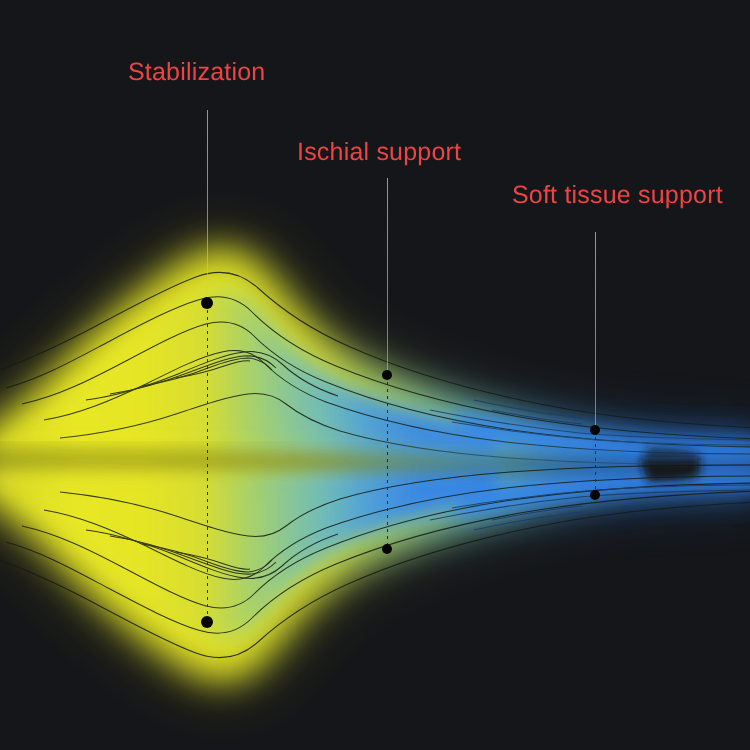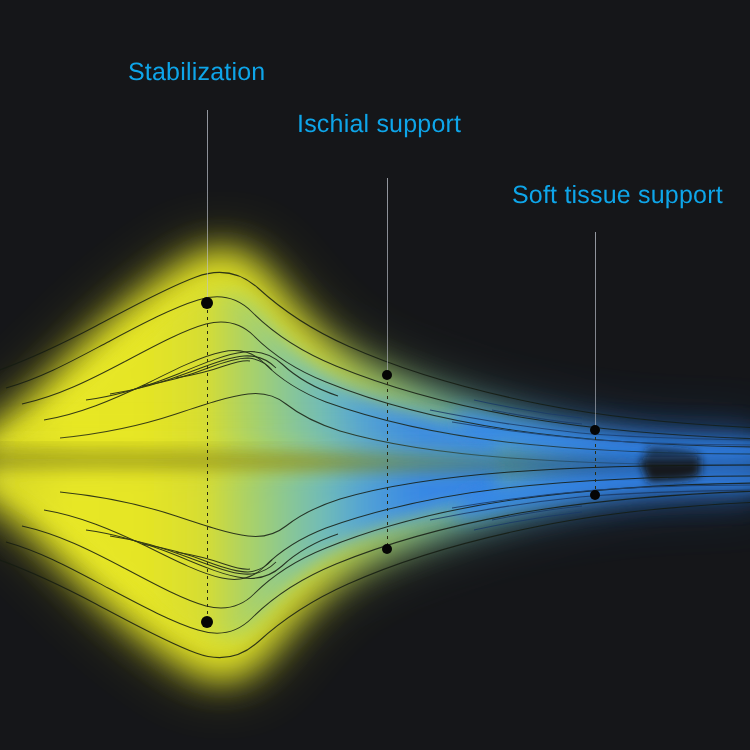--- a/index.html
+++ b/index.html
@@ -7,21 +7,21 @@
     width:750px;height:750px;overflow:hidden;
     background:#151619;
     font-family:"Liberation Sans", sans-serif;
     position:relative;
   }
   #stage{position:absolute;inset:0;width:750px;height:750px;}
   svg.layer{position:absolute;left:0;top:0;width:750px;height:750px;display:block;}
   .annotations{position:absolute;inset:0;width:750px;height:750px;pointer-events:none;}
   .label{
     position:absolute;
-    color:#0ea5e9;
+    color:#ef4444;
     font-size:25px;
     font-weight:400;
     letter-spacing:0.2px;
     white-space:nowrap;
     line-height:1;
     text-rendering:geometricPrecision;
   }
   .leader{
     position:absolute;
     width:1px;
@@ -209,21 +209,21 @@
   </svg>
 
   <div class="annotations">
 
     <div class="label" style="left:128px;top:60px;">Stabilization</div>
     <div class="leader" style="left:207px;top:110px;height:193px;"></div>
     <div class="dashline" style="left:207px;top:303px;height:319px;"></div>
     <div class="dot" style="left:201px;top:297px;width:12px;height:12px;"></div>
     <div class="dot" style="left:201px;top:616px;width:12px;height:12px;"></div>
 
-    <div class="label" style="left:297px;top:112px;">Ischial support</div>
+    <div class="label" style="left:297px;top:140px;">Ischial support</div>
     <div class="leader" style="left:387px;top:178px;height:197px;"></div>
     <div class="dashline" style="left:387px;top:375px;height:174px;"></div>
     <div class="dot" style="left:382px;top:370px;width:10px;height:10px;"></div>
     <div class="dot" style="left:382px;top:544px;width:10px;height:10px;"></div>
 
     <div class="label" style="left:512px;top:183px;">Soft tissue support</div>
     <div class="leader" style="left:595px;top:232px;height:198px;"></div>
     <div class="dashline" style="left:595px;top:430px;height:65px;"></div>
     <div class="dot" style="left:590px;top:425px;width:10px;height:10px;"></div>
     <div class="dot" style="left:590px;top:490px;width:10px;height:10px;"></div>

